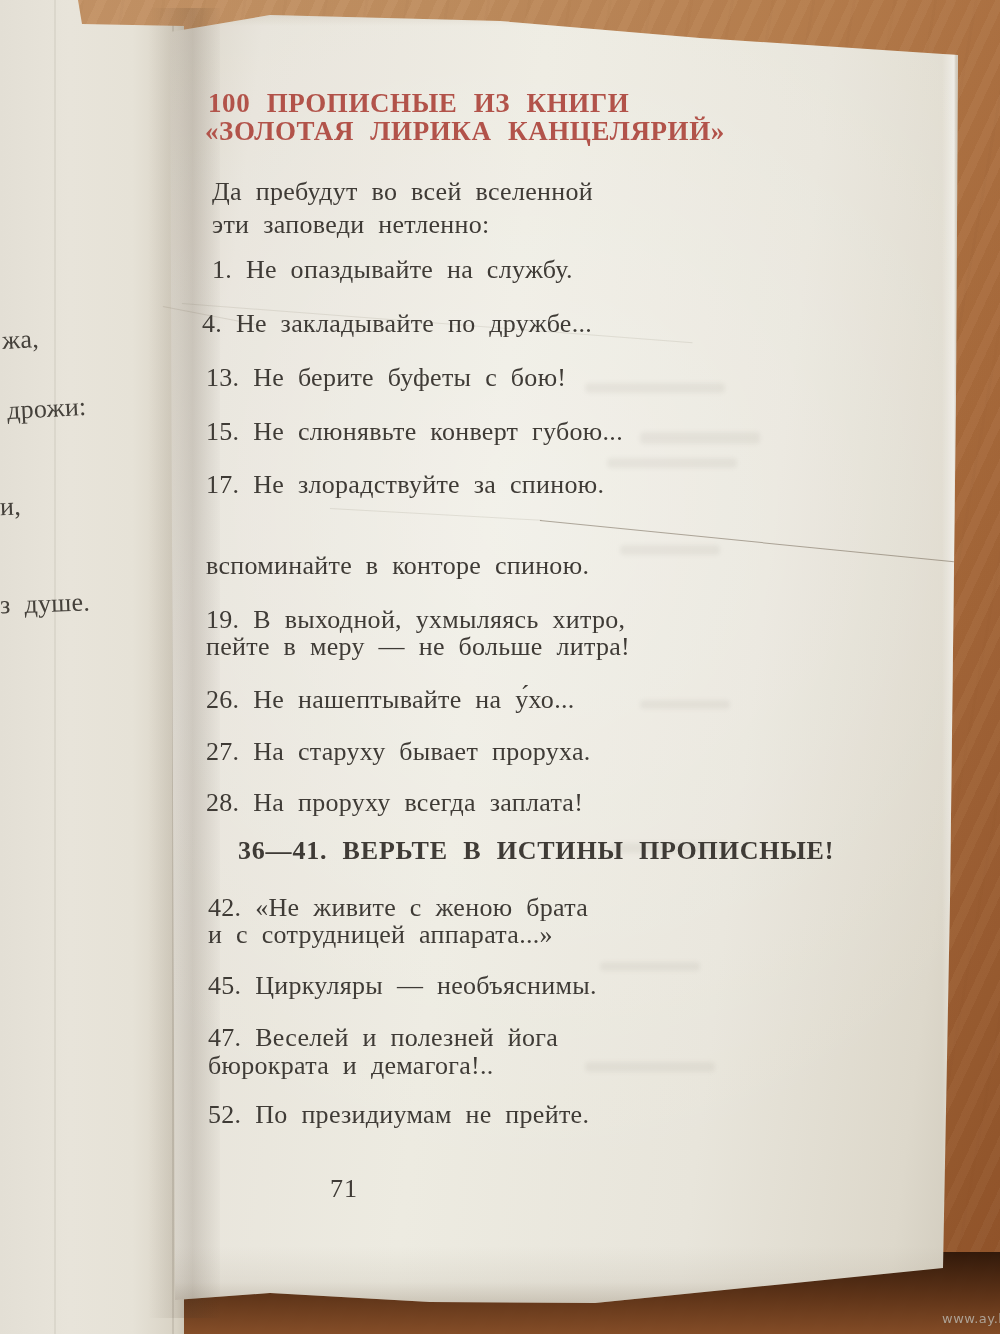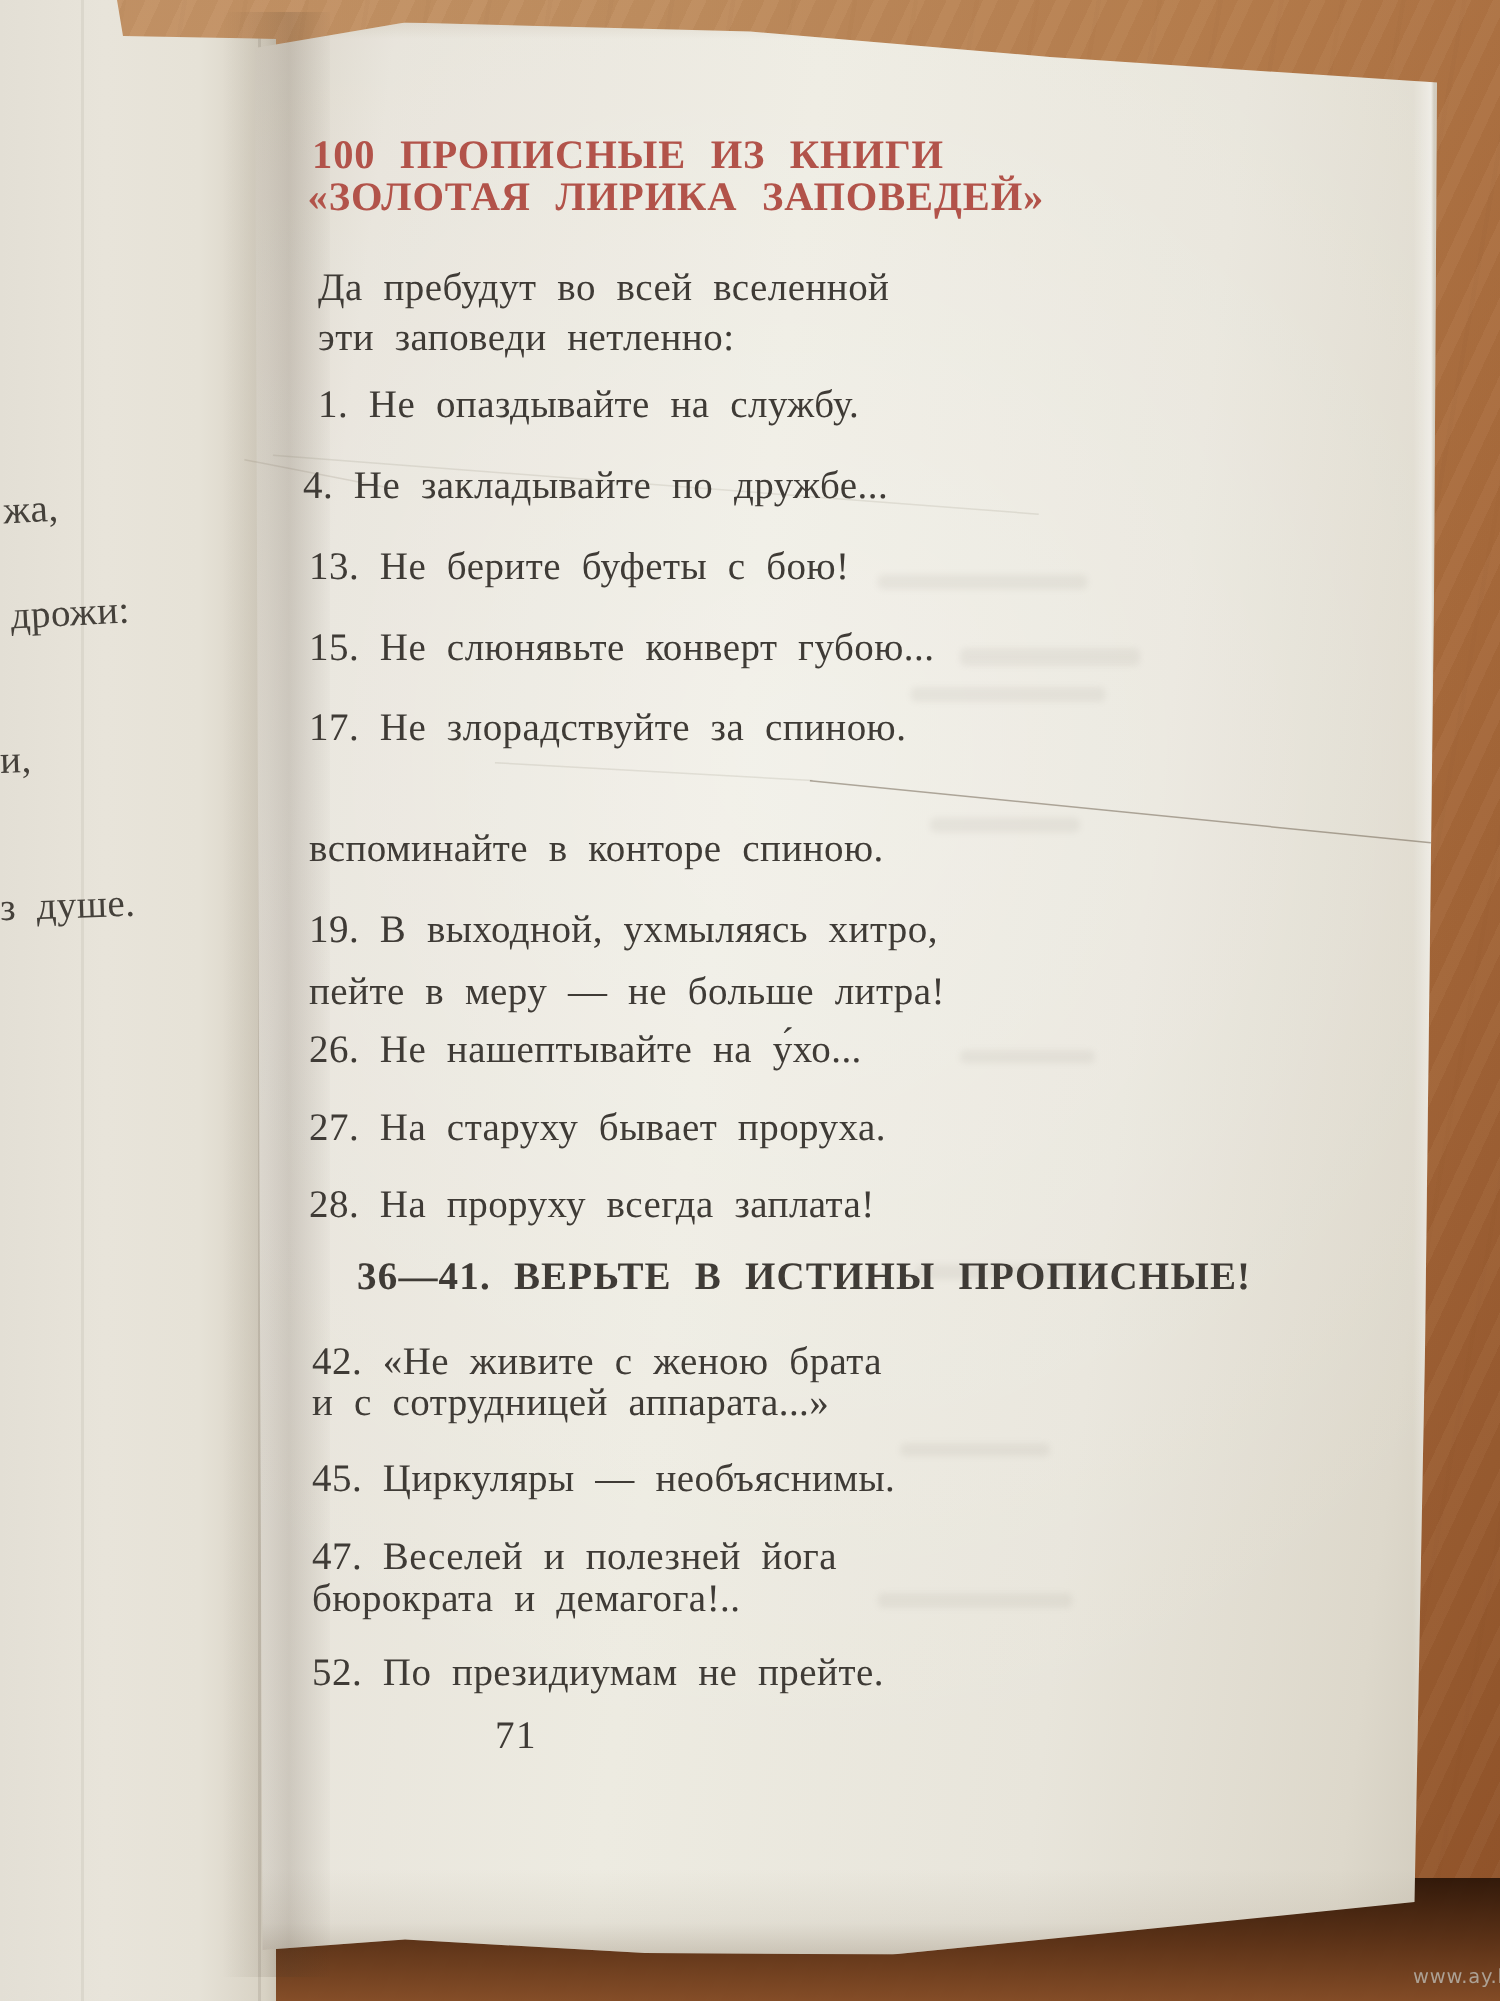--- a/index.html
+++ b/index.html
@@ -68,21 +68,21 @@
     position:absolute;white-space:nowrap;
     font-size:26px;color:#3f3b36;letter-spacing:.3px;word-spacing:7px;
     line-height:1;
   }
   .title{
     font-weight:bold;color:var(--title-red,#b2534a);font-size:27px;
     letter-spacing:.6px;word-spacing:9px;
   }
   .caps{font-weight:bold;letter-spacing:.8px;word-spacing:8px;margin-left:30px;}
   .fragment{color:#45413b;}
-  .pageno{letter-spacing:1px;}
+  .pageno{letter-spacing:1px;margin-top:32px;}
   .watermark{
     position:absolute;left:942px;top:1311px;
     font-family:"DejaVu Sans","Liberation Sans",sans-serif;
     font-size:13px;color:#b7b2a9;opacity:.85;letter-spacing:.5px;white-space:nowrap;
   }
 </style>
 </head>
 <body>
 
 <div id="canvas">
@@ -116,35 +116,35 @@
   </div>
 
   <div class="gutter-shade"></div>
 
   <div class="crease" style="left:182px;top:303px;width:512px;transform:rotate(4.4deg);opacity:.25"></div>
   <div class="crease" style="left:163px;top:306px;width:96px;transform:rotate(11deg);opacity:.3"></div>
   <div class="crease" style="left:330px;top:508px;width:212px;transform:rotate(3.2deg);opacity:.25"></div>
   <div class="crease" style="left:540px;top:520px;width:416px;transform:rotate(5.7deg)"></div>
 
   <div class="tline title" style="left:208px;top:90px">100 ПРОПИСНЫЕ ИЗ КНИГИ</div>
-  <div class="tline title" style="left:205px;top:118px">«ЗОЛОТАЯ ЛИРИКА ЗАПОВЕДЕЙ»</div>
+  <div class="tline title" style="left:205px;top:118px">«ЗОЛОТАЯ ЛИРИКА КАНЦЕЛЯРИЙ»</div>
 
   <div class="tline" style="left:212px;top:212px">эти заповеди нетленно:</div>
   <div class="tline" style="left:212px;top:179px">Да пребудут во всей вселенной</div>
 
   <div class="tline" style="left:212px;top:257px">1. Не опаздывайте на службу.</div>
   <div class="tline" style="left:202px;top:311px">4. Не закладывайте по дружбе...</div>
   <div class="tline" style="left:206px;top:365px">13. Не берите буфеты с бою!</div>
   <div class="tline" style="left:206px;top:419px">15. Не слюнявьте конверт губою...</div>
   <div class="tline" style="left:206px;top:472px">17. Не злорадствуйте за спиною.</div>
 
   <div class="tline" style="left:206px;top:553px">вспоминайте в конторе спиною.</div>
 
   <div class="tline" style="left:206px;top:607px">19. В выходной, ухмыляясь хитро,</div>
-  <div class="tline" style="left:206px;top:648px">пейте в меру — не больше литра!</div>
+  <div class="tline" style="left:206px;top:634px">пейте в меру — не больше литра!</div>
 
   <div class="tline" style="left:206px;top:687px">26. Не нашептывайте на у́хо...</div>
   <div class="tline" style="left:206px;top:739px">27. На старуху бывает проруха.</div>
   <div class="tline" style="left:206px;top:790px">28. На проруху всегда заплата!</div>
 
   <div class="tline caps" style="left:208px;top:838px">36—41. ВЕРЬТЕ В ИСТИНЫ ПРОПИСНЫЕ!</div>
 
   <div class="tline" style="left:208px;top:895px">42. «Не живите с женою брата</div>
   <div class="tline" style="left:208px;top:922px">и с сотрудницей аппарата...»</div>
 

